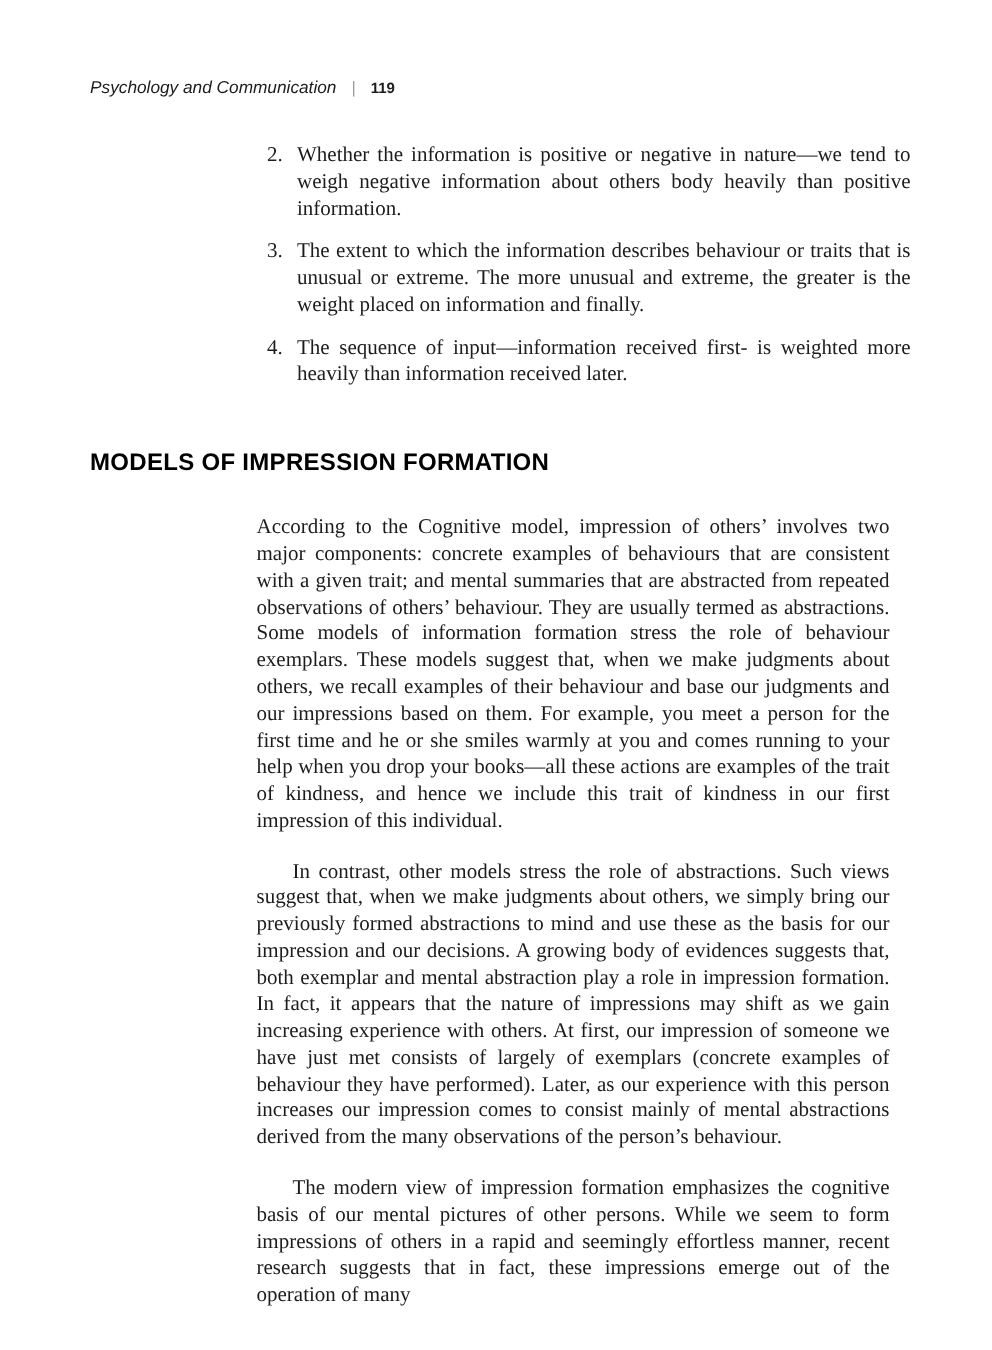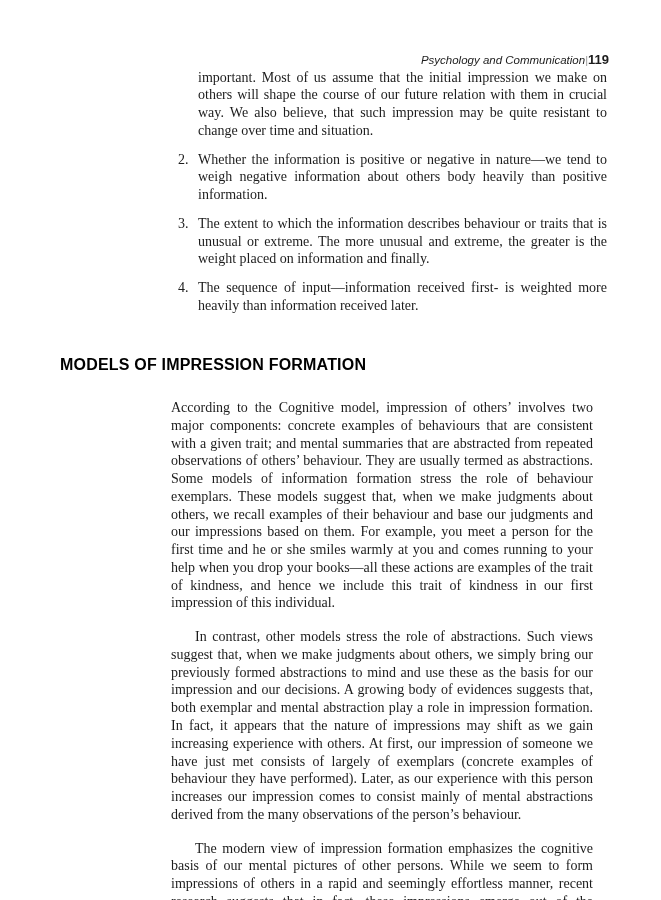--- a/index.html
+++ b/index.html
@@ -11,38 +11,40 @@
     background: #ffffff;
     padding: 52px 52px 0 60px;
     font-family: "Liberation Serif", serif;
     font-size: 14px;
     line-height: 1.27;
     color: #1c1c1c;
     overflow: hidden;
   }
   .running-header {
     display: flex;
-    justify-content: flex-end;
+    justify-content: flex-start;
     align-items: baseline;
+    gap: 10px;
+    margin-bottom: 28px;
   }
   .running-title {
     font-family: "Liberation Sans", sans-serif;
     font-style: italic;
     font-size: 11.5px;
     color: #1c1c1c;
   }
   .running-sep {
     font-family: "Liberation Sans", sans-serif;
     font-size: 11px;
     color: #9a9a9a;
   }
   .running-page {
     font-family: "Liberation Sans", sans-serif;
     font-weight: bold;
-    font-size: 13px;
+    font-size: 10px;
     color: #1c1c1c;
   }
   .numbered-block {
     margin-left: 118px;
     margin-right: 2px;
   }
   .list-continuation {
     margin-left: 20px;
     text-align: justify;
     margin-bottom: 11px;
@@ -84,21 +86,20 @@
 
 <div class="page">
 
   <div class="running-header">
     <span class="running-title">Psychology and Communication</span>
     <span class="running-sep">|</span>
     <span class="running-page">119</span>
   </div>
 
   <div class="numbered-block">
-    <div class="list-continuation">important. Most of us assume that the initial impression we make on others will shape the course of our future relation with them in crucial way. We also believe, that such impression may be quite resistant to change over time and situation.</div>
 
     <div class="list-item">
       <span class="list-number">2.</span>
       <span class="list-text">Whether the information is positive or negative in nature—we tend to weigh negative information about others body heavily than positive information.</span>
     </div>
 
     <div class="list-item">
       <span class="list-number">3.</span>
       <span class="list-text">The extent to which the information describes behaviour or traits that is unusual or extreme. The more unusual and extreme, the greater is the weight placed on information and finally.</span>
     </div>

